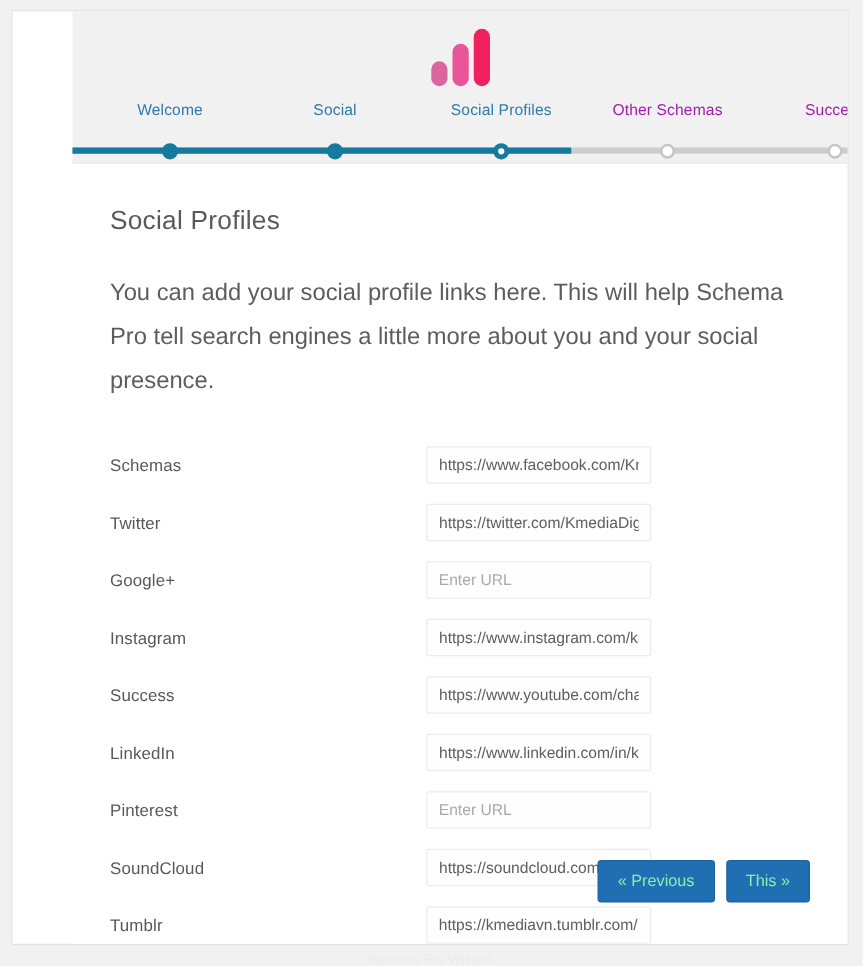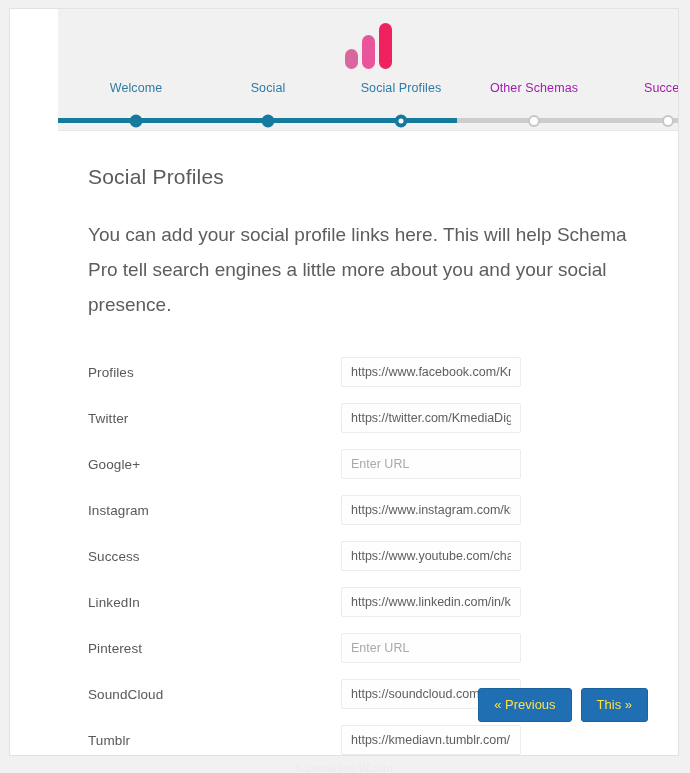--- a/index.html
+++ b/index.html
@@ -180,21 +180,21 @@
   #wizard-actions {
     position: absolute;
     right: 30px;
     bottom: 34px;
     display: flex;
     gap: 9px;
   }
   .nav-button {
     font-family: "Liberation Sans", sans-serif;
     font-size: 13px;
-    color: #fde047;
+    color: #86efac;
     background: #1f6fb2;
     border: 1px solid #1b639f;
     border-radius: 3px;
     padding: 8px 15px;
     cursor: pointer;
     line-height: 1.2;
     white-space: nowrap;
   }
 
   
@@ -254,21 +254,21 @@
     </div>
 
     <div id="wizard-body">
 
       <h1 id="page-title">Social Profiles</h1>
 
       <p id="page-description">You can add your social profile links here. This will help Schema Pro tell search engines a little more about you and your social presence.</p>
 
       <div id="social-fields">
           <div class="field-row">
-            <label class="field-label">Profiles</label>
+            <label class="field-label">Schemas</label>
             <input class="field-input" type="text" placeholder="Enter URL" value="https://www.facebook.com/KmediaDigital/" style="">
           </div>
           <div class="field-row">
             <label class="field-label">Twitter</label>
             <input class="field-input" type="text" placeholder="Enter URL" value="https://twitter.com/KmediaDigital" style="">
           </div>
           <div class="field-row">
             <label class="field-label">Google+</label>
             <input class="field-input" type="text" placeholder="Enter URL" style="">
           </div>

